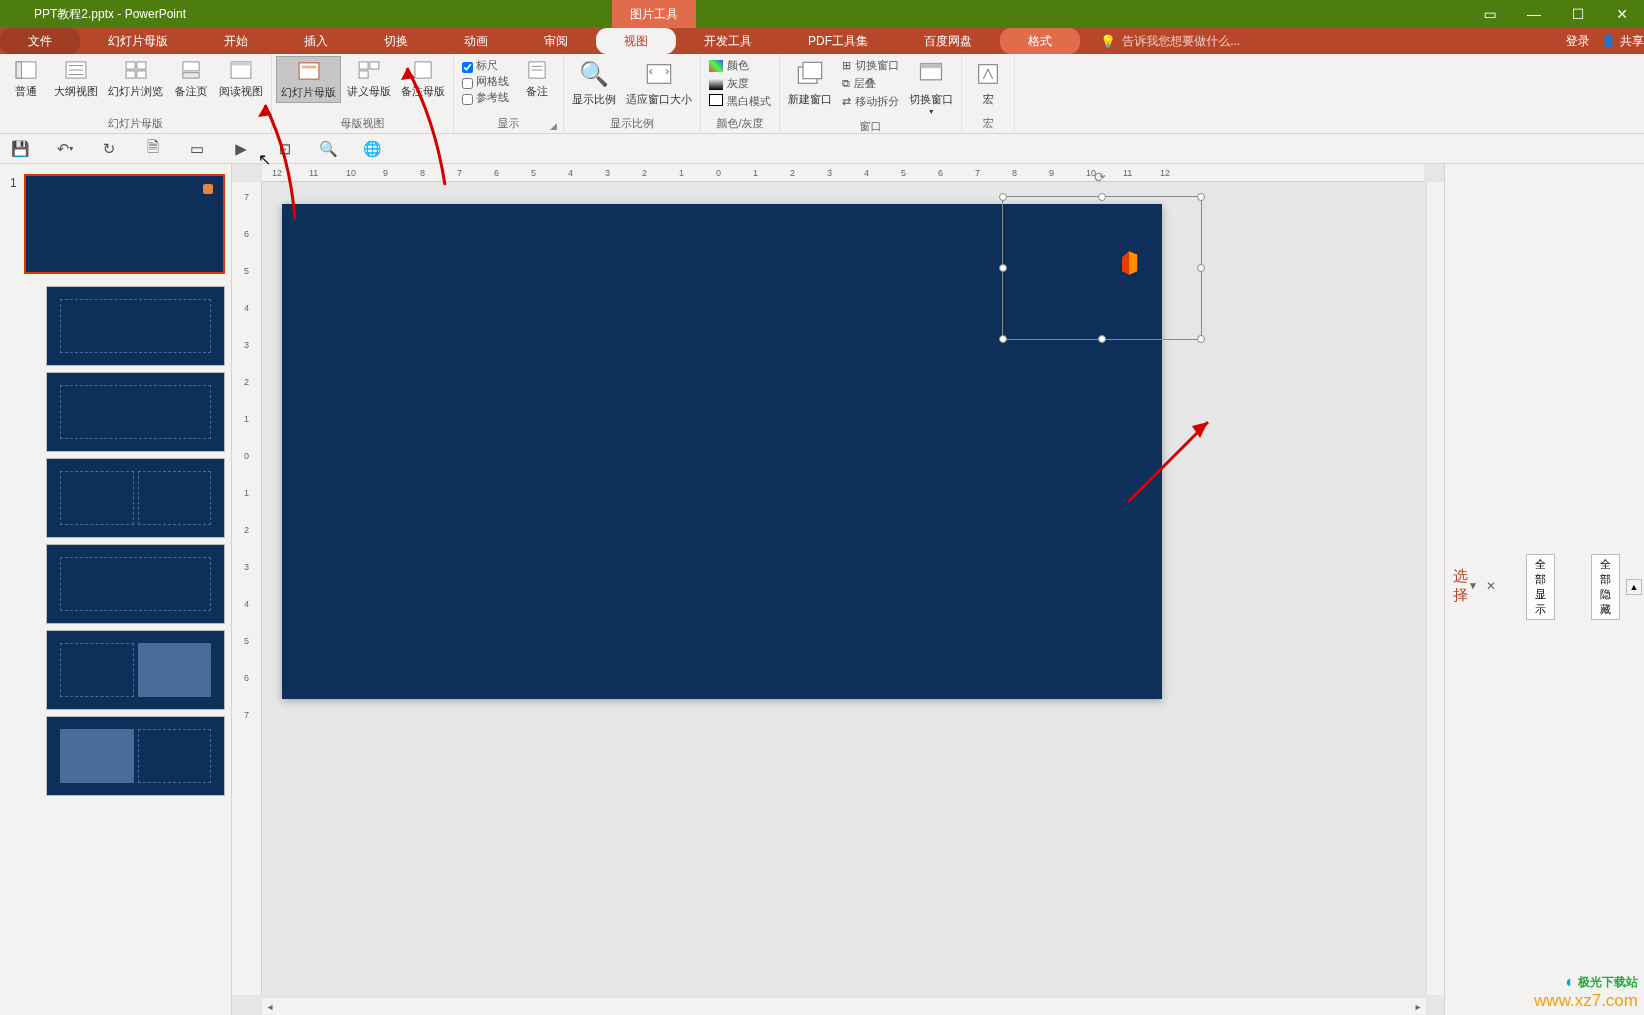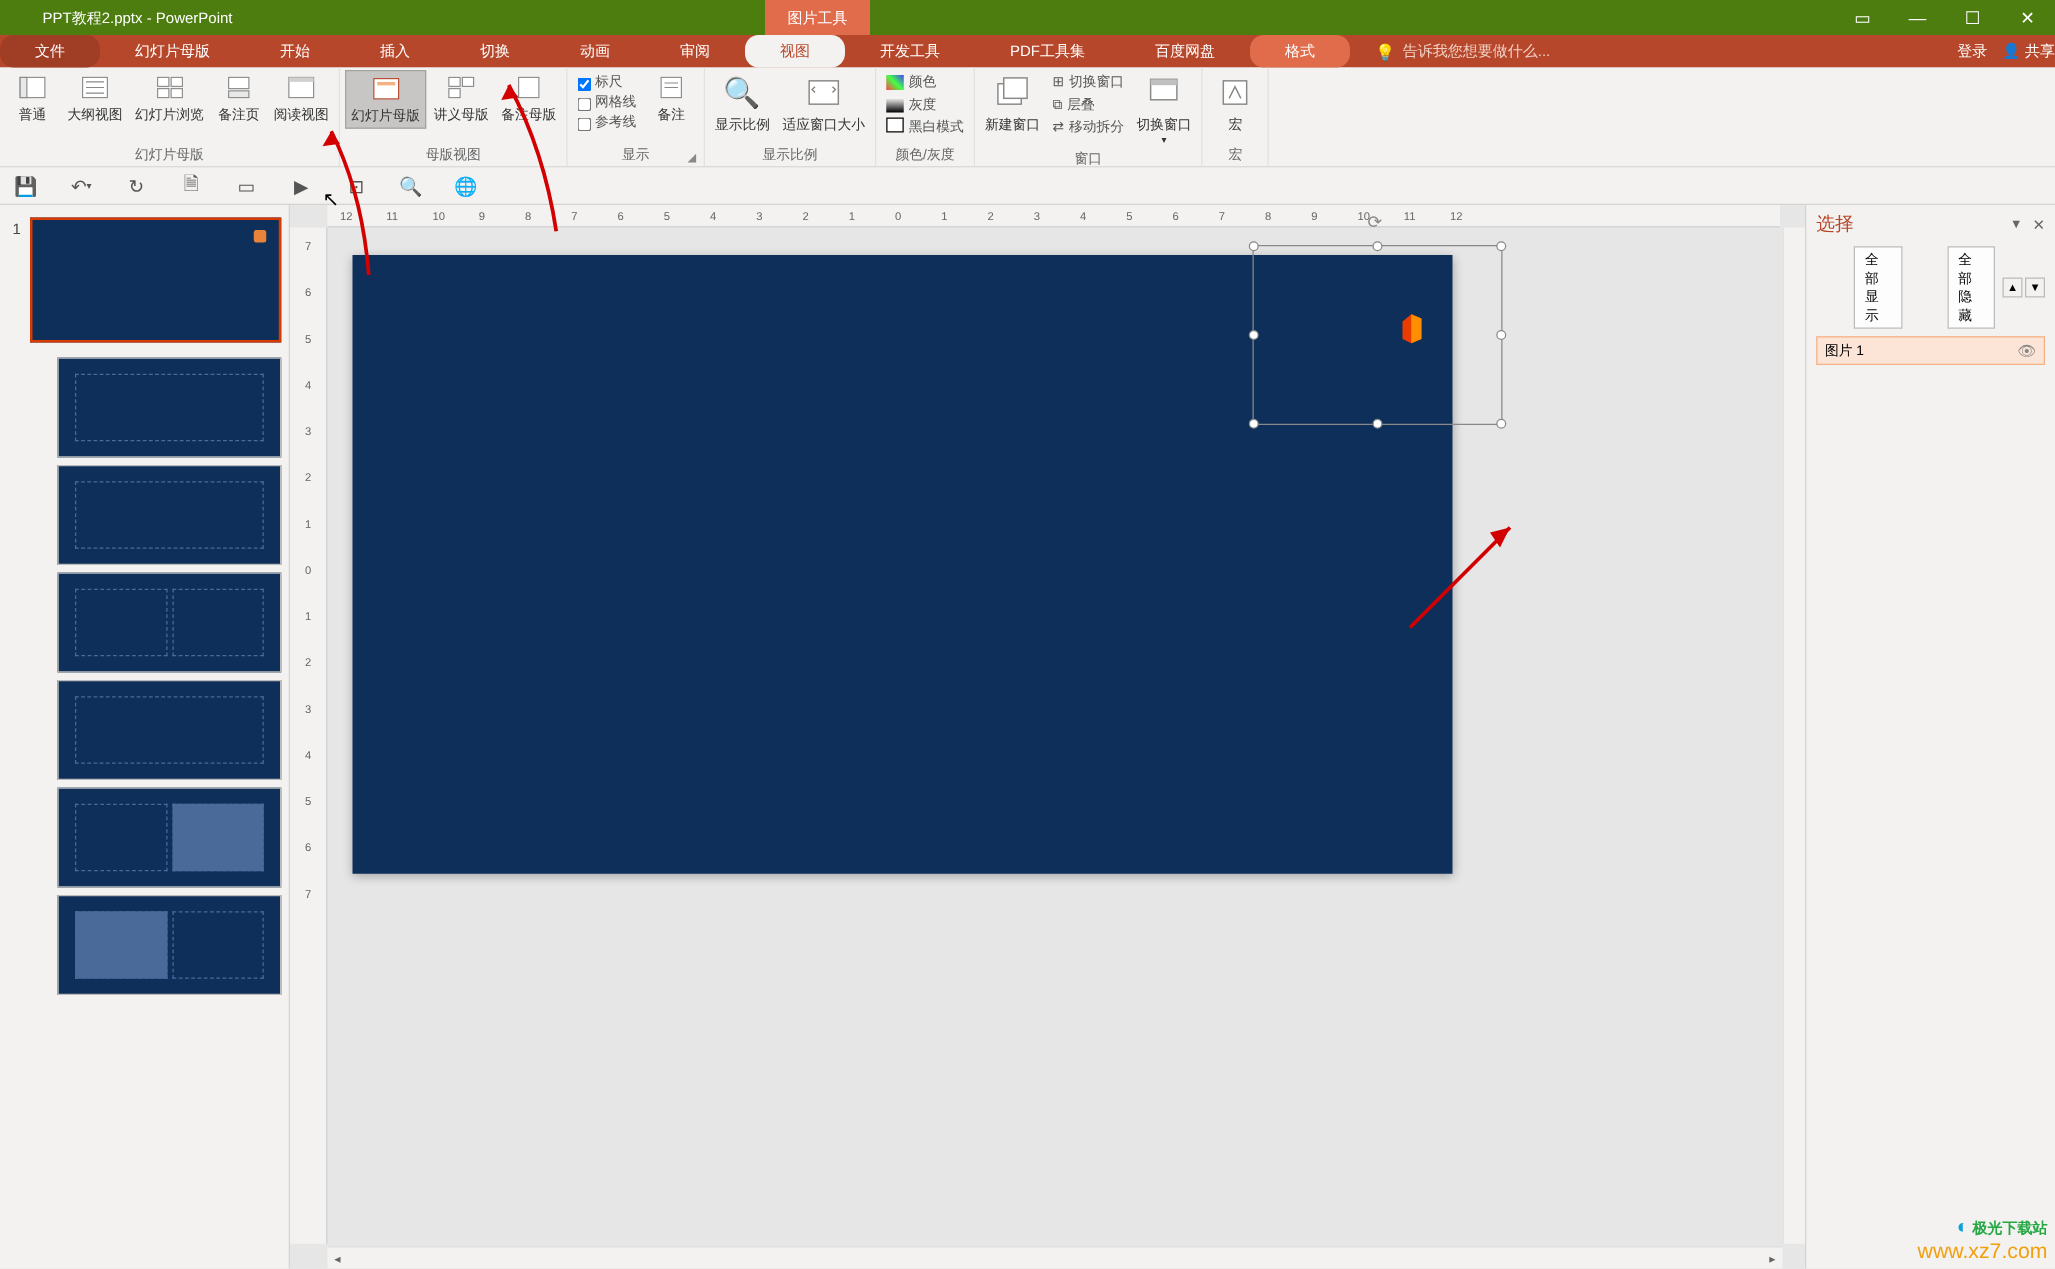--- a/index.html
+++ b/index.html
@@ -79,21 +79,21 @@
 .red-arrow { position: absolute; pointer-events: none; }
 .arrow-line { stroke: #d20000; stroke-width: 3; fill: none; }
 .arrow-head { fill: #d20000; }
 
 
 .scrollbar-v { position: absolute; right: 0; top: 18px; bottom: 20px; width: 18px; background: #f3f2f1; border-left: 1px solid #ddd; }
 .scrollbar-h { position: absolute; bottom: 0; left: 30px; right: 18px; height: 18px; background: #f3f2f1; border-top: 1px solid #ddd; display: flex; align-items: center; }
 .scroll-btn { width: 16px; height: 16px; display: flex; align-items: center; justify-content: center; font-size: 10px; color: #666; cursor: pointer; }
 
 
-.selection-pane { width: 200px; background: #f3f2f1; border-left: 1px solid #d4d4d4; padding: 6px 8px; display: flex; flex-direction: column; }
+.selection-pane { width: 200px; background: #f3f2f1; border-left: 1px solid #d4d4d4; padding: 6px 8px; display: flex; flex-direction: row; }
 .pane-title { color: #b7472a; font-size: 15px; margin-bottom: 8px; display: flex; align-items: center; }
 .pane-title .drop { margin-left: auto; font-size: 10px; color: #666; cursor: pointer; }
 .pane-title .close { margin-left: 8px; font-size: 12px; color: #666; cursor: pointer; }
 .pane-buttons { display: flex; gap: 6px; margin-bottom: 6px; align-items: center; }
 .pane-btn { border: 1px solid #bbb; background: #fdfdfd; padding: 2px 8px; font-size: 11px; cursor: pointer; margin-left: 30px; }
 .pane-arrows { margin-left: auto; display: flex; gap: 2px; }
 .pane-arrow { border: 1px solid #bbb; width: 16px; height: 16px; font-size: 9px; display: flex; align-items: center; justify-content: center; cursor: pointer; }
 .pane-item { background: #fce4d6; border: 1px solid #f4b183; padding: 3px 6px; font-size: 11px; display: flex; align-items: center; cursor: pointer; }
 .pane-item .eye { margin-left: auto; font-size: 12px; color: #888; }
 

